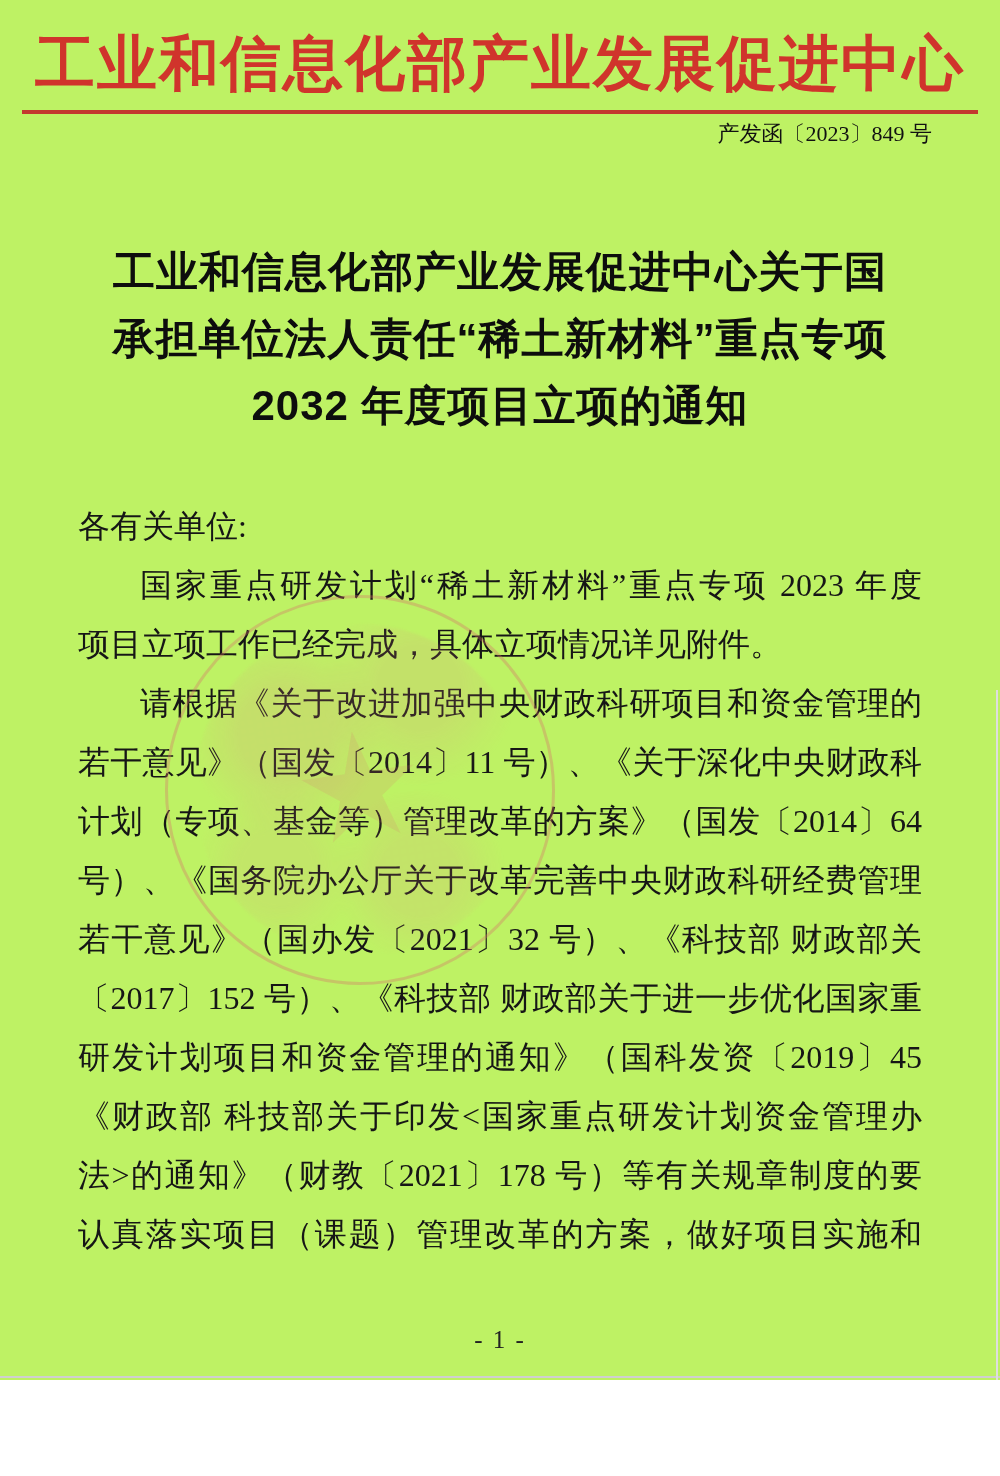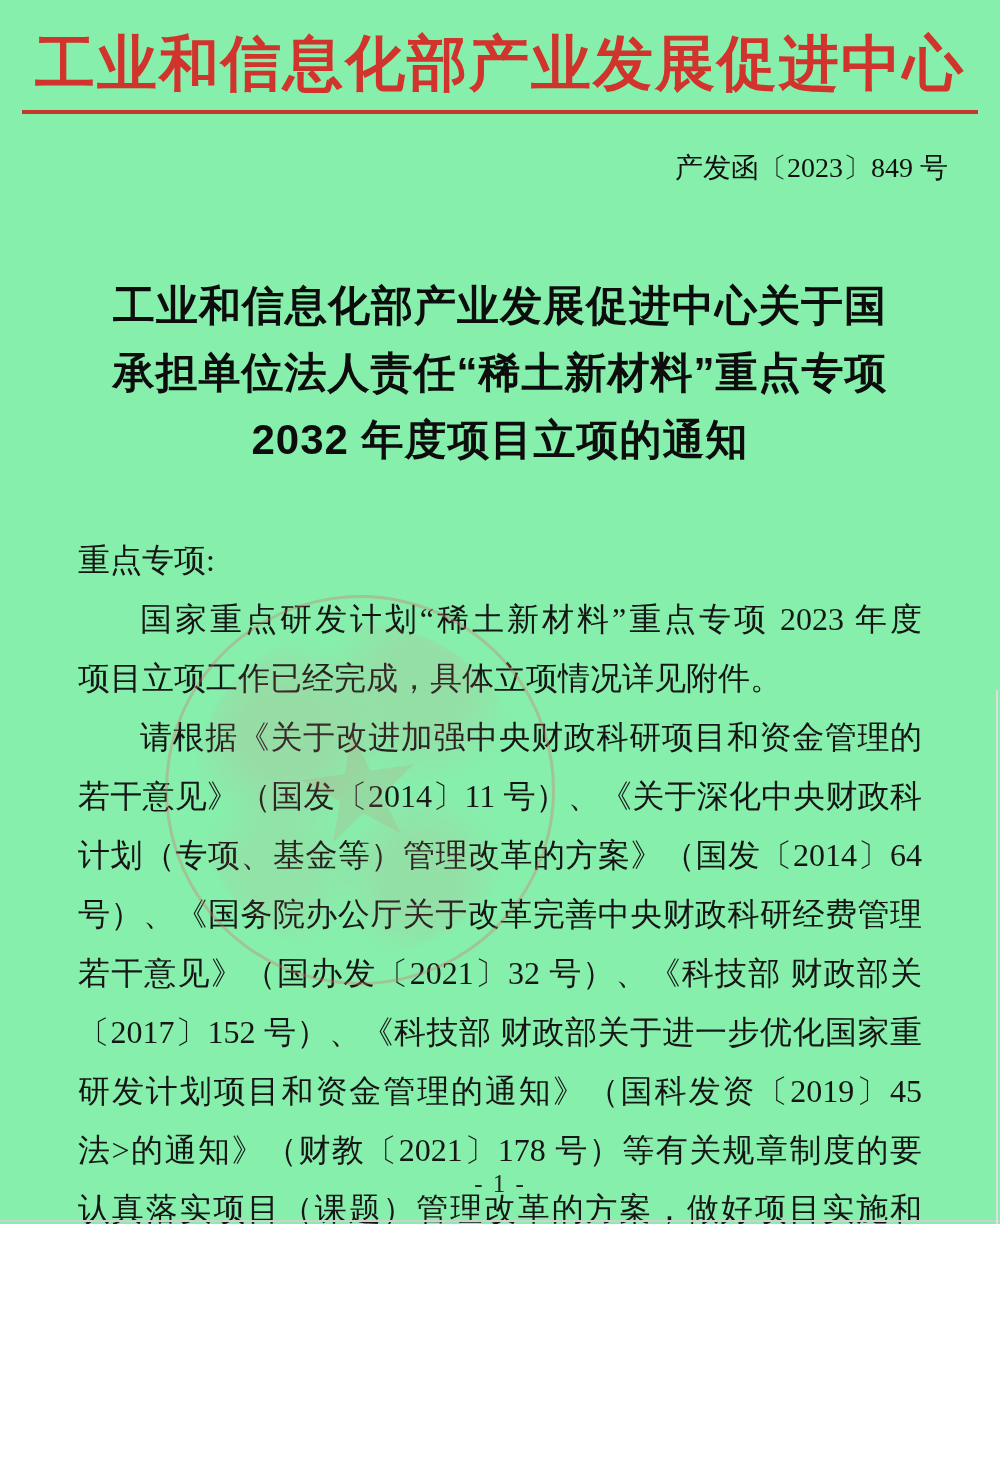--- a/index.html
+++ b/index.html
@@ -1,22 +1,22 @@
 <!DOCTYPE html>
 <html><head>
 <meta charset="utf-8">
 <style>
   * { margin: 0; padding: 0; box-sizing: border-box; }
   html, body { background: #ffffff; }
   .page {
     position: relative;
     width: 1000px;
-    height: 1224px;
+    height: 1380px;
     margin: 0 auto;
-    background: #86efac;
+    background: #bef264;
     overflow: hidden;
     font-family: "Liberation Serif", "DejaVu Serif", serif;
     color: #1c1c1c;
   }
   
   .masthead {
     margin-top: 28px;
     text-align: center;
     font-size: 60px;
     font-weight: bold;
@@ -26,24 +26,23 @@
     font-family: "Liberation Serif", "DejaVu Serif", serif;
     white-space: nowrap;
   }
   .red-rule {
     margin: 10px auto 0;
     width: 956px;
     height: 4px;
     background: #c3392e;
   }
   .doc-number {
-    margin-top: 34px;
-    padding-right: 52px;
+    padding-right: 68px;
     text-align: right;
-    font-size: 28px;
+    font-size: 22px;
     color: #111;
     line-height: 40px;
     white-space: nowrap;
   }
   
   .notice-title {
     margin-top: 84px;
     text-align: center;
     font-weight: bold;
     font-size: 42px;
@@ -142,30 +141,31 @@
     <div class="seal-star"></div>
   </div>
 
   <div class="notice-title">
     <div>工业和信息化部产业发展促进中心关于国</div>
     <div>承担单位法人责任“稀土新材料”重点专项</div>
     <div>2032 年度项目立项的通知</div>
   </div>
 
   <div class="body-text">
-    <div class="line">重点专项:</div>
+    <div class="line">各有关单位:</div>
     <div class="line j ind">国家重点研发计划“稀土新材料”重点专项 2023 年度</div>
     <div class="line">项目立项工作已经完成，具体立项情况详见附件。</div>
     <div class="line j ind">请根据《关于改进加强中央财政科研项目和资金管理的</div>
     <div class="line j">若干意见》（国发〔2014〕11 号）、《关于深化中央财政科技</div>
     <div class="line j">计划（专项、基金等）管理改革的方案》（国发〔2014〕64</div>
     <div class="line j">号）、《国务院办公厅关于改革完善中央财政科研经费管理的</div>
     <div class="line j">若干意见》（国办发〔2021〕32 号）、《科技部 财政部关于印</div>
     <div class="line j">〔2017〕152 号）、《科技部 财政部关于进一步优化国家重点</div>
     <div class="line j">研发计划项目和资金管理的通知》（国科发资〔2019〕45 号）、</div>
+    <div class="line j">《财政部 科技部关于印发&lt;国家重点研发计划资金管理办</div>
     <div class="line j">法&gt;的通知》（财教〔2021〕178 号）等有关规章制度的要求，</div>
     <div class="line j">认真落实项目（课题）管理改革的方案，做好项目实施和</div>
   </div>
 
   <div class="page-number">- 1 -</div>
 
   <div class="scan-edge-bottom"></div>
   <div class="scan-edge-right"></div>
 
 </div>

